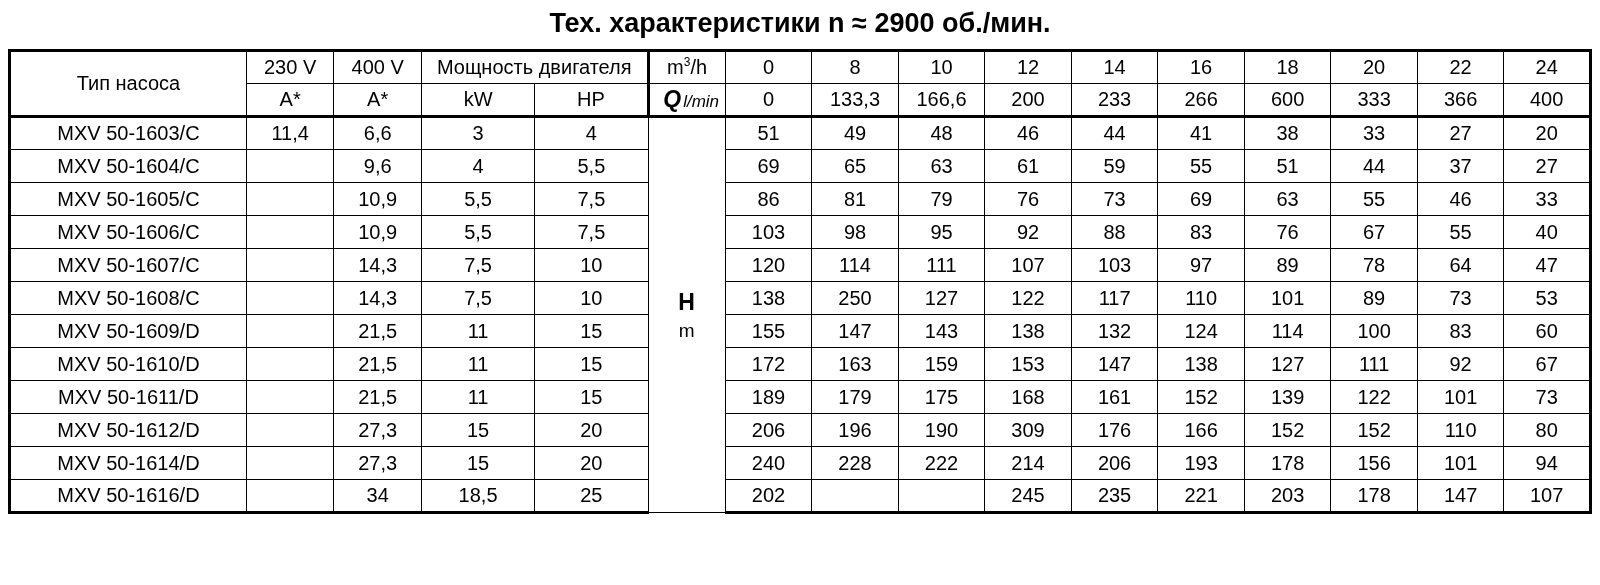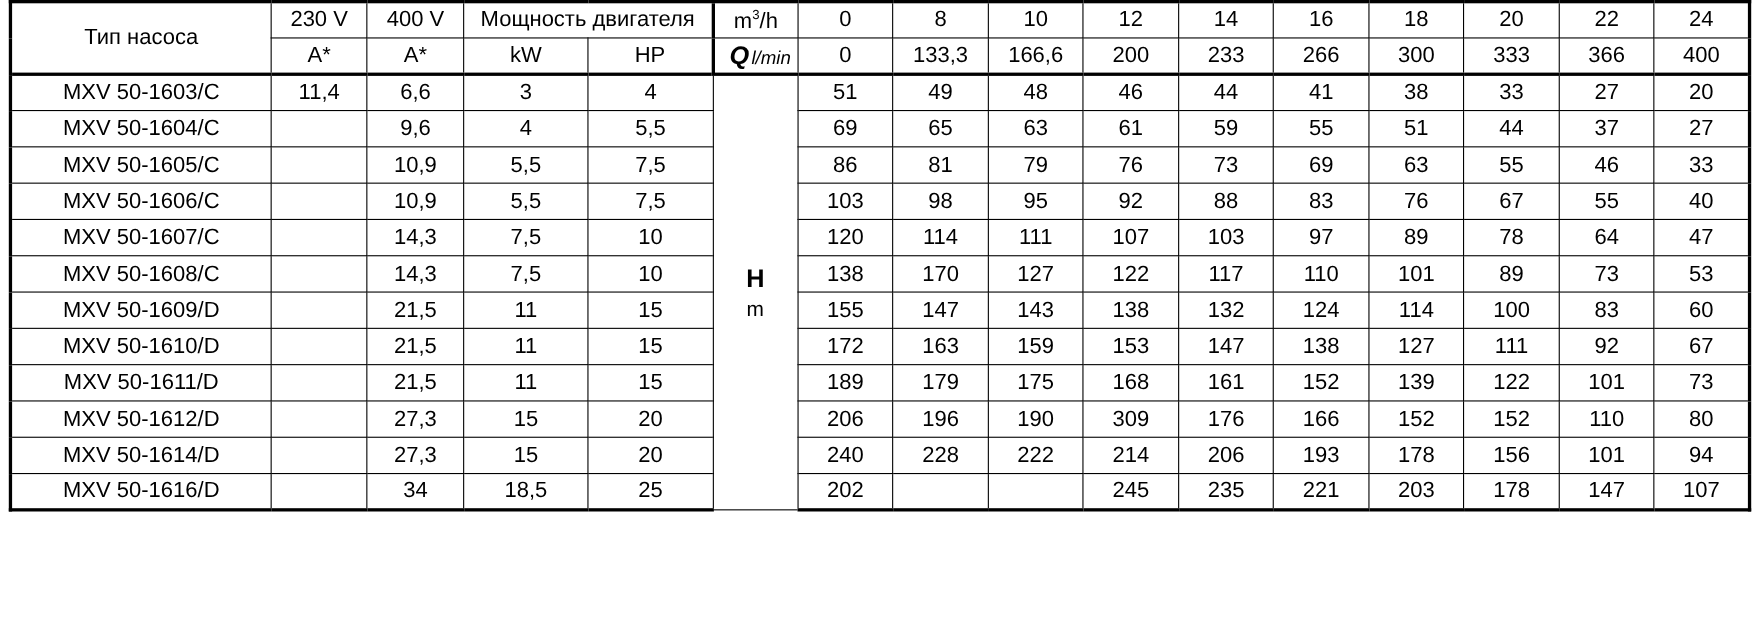--- a/index.html
+++ b/index.html
@@ -111,20 +111,21 @@
     vertical-align: middle;
     text-align: center;
   }
   .hbox { line-height: 1.35; }
 </style>
 </head>
 <body>
 
 <div class="page">
 
+  <div class="title">Тех. характеристики n ≈ 2900 об./мин.</div>
 
   <table class="spec">
     <colgroup>
       <col class="c-type">
       <col class="c-v">
       <col class="c-v">
       <col class="c-pw">
       <col class="c-pw">
       <col class="c-q">
       <col class="c-d">
@@ -169,21 +170,21 @@
         <td>HP</td>
         <td class="qcell thick-left">
           <span class="q-letter">Q</span><span class="q-unit">l/min</span>
         </td>
         <td>0</td>
         <td>133,3</td>
         <td>166,6</td>
         <td>200</td>
         <td>233</td>
         <td>266</td>
-        <td>300</td>
+        <td>600</td>
         <td>333</td>
         <td>366</td>
         <td class="thick-right">400</td>
       </tr>
 
       <tr class="datarow">
         <td class="type-cell thick-left thick-top">MXV 50-1603/C</td>
         <td class="thick-top">11,4</td>
         <td class="thick-top">6,6</td>
         <td class="thick-top">3</td>
@@ -278,21 +279,21 @@
         <td class="thick-right">47</td>
       </tr>
 
       <tr class="datarow">
         <td class="type-cell thick-left">MXV 50-1608/C</td>
         <td></td>
         <td>14,3</td>
         <td>7,5</td>
         <td>10</td>
         <td>138</td>
-        <td>170</td>
+        <td>250</td>
         <td>127</td>
         <td>122</td>
         <td>117</td>
         <td>110</td>
         <td>101</td>
         <td>89</td>
         <td>73</td>
         <td class="thick-right">53</td>
       </tr>
 

